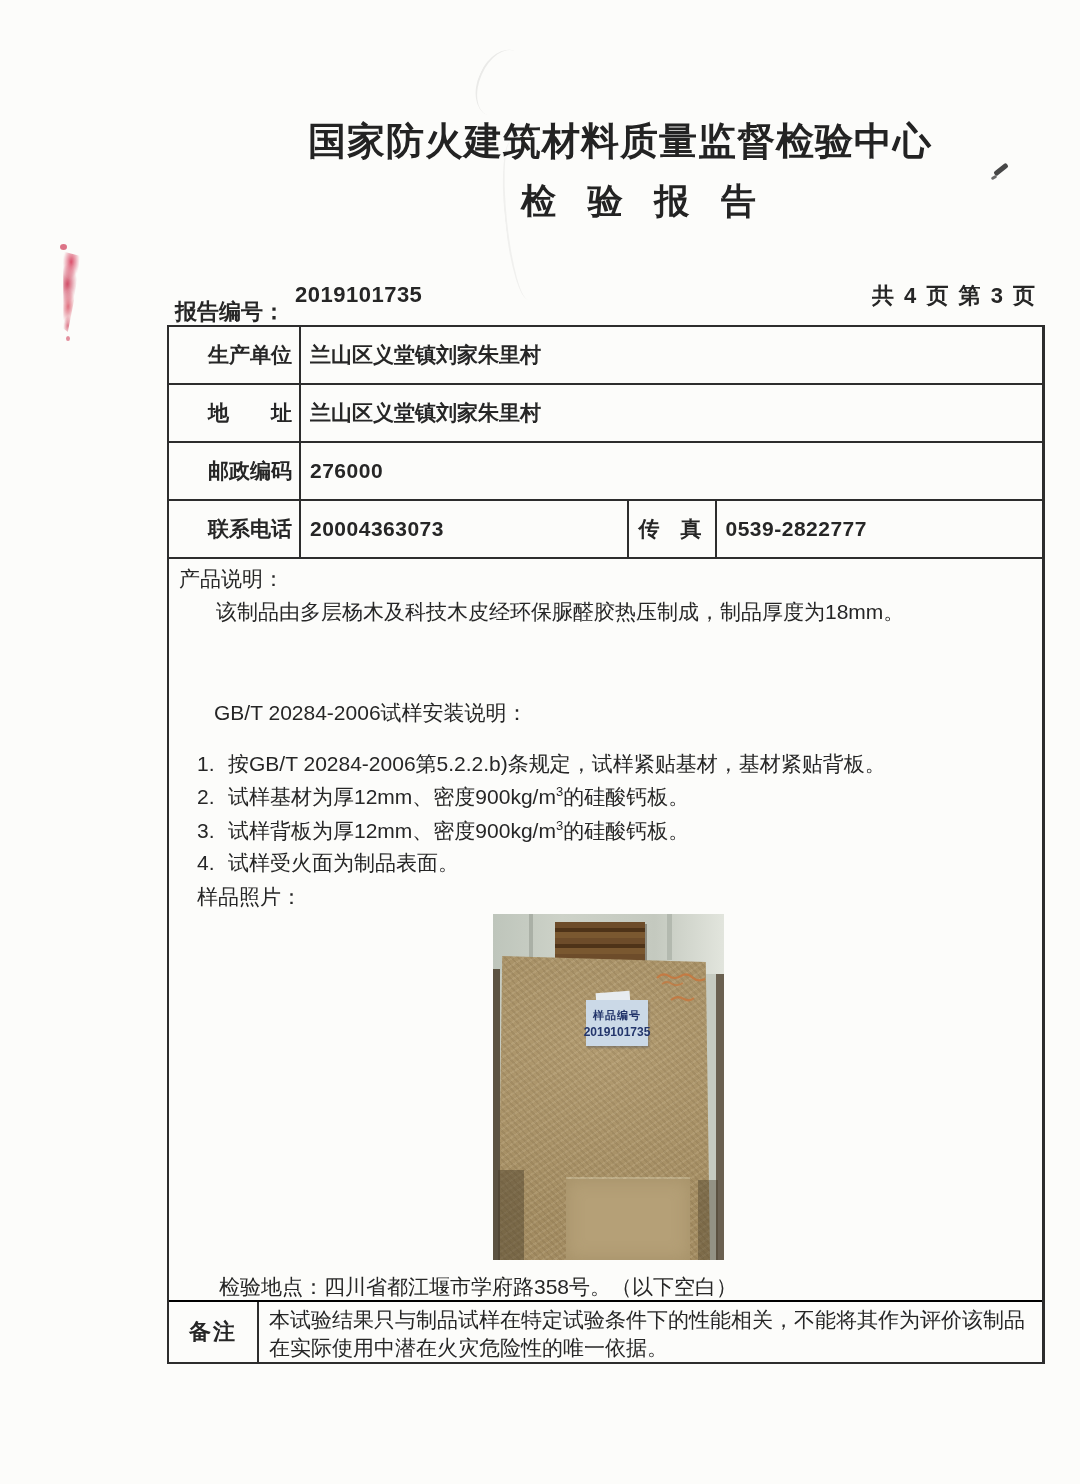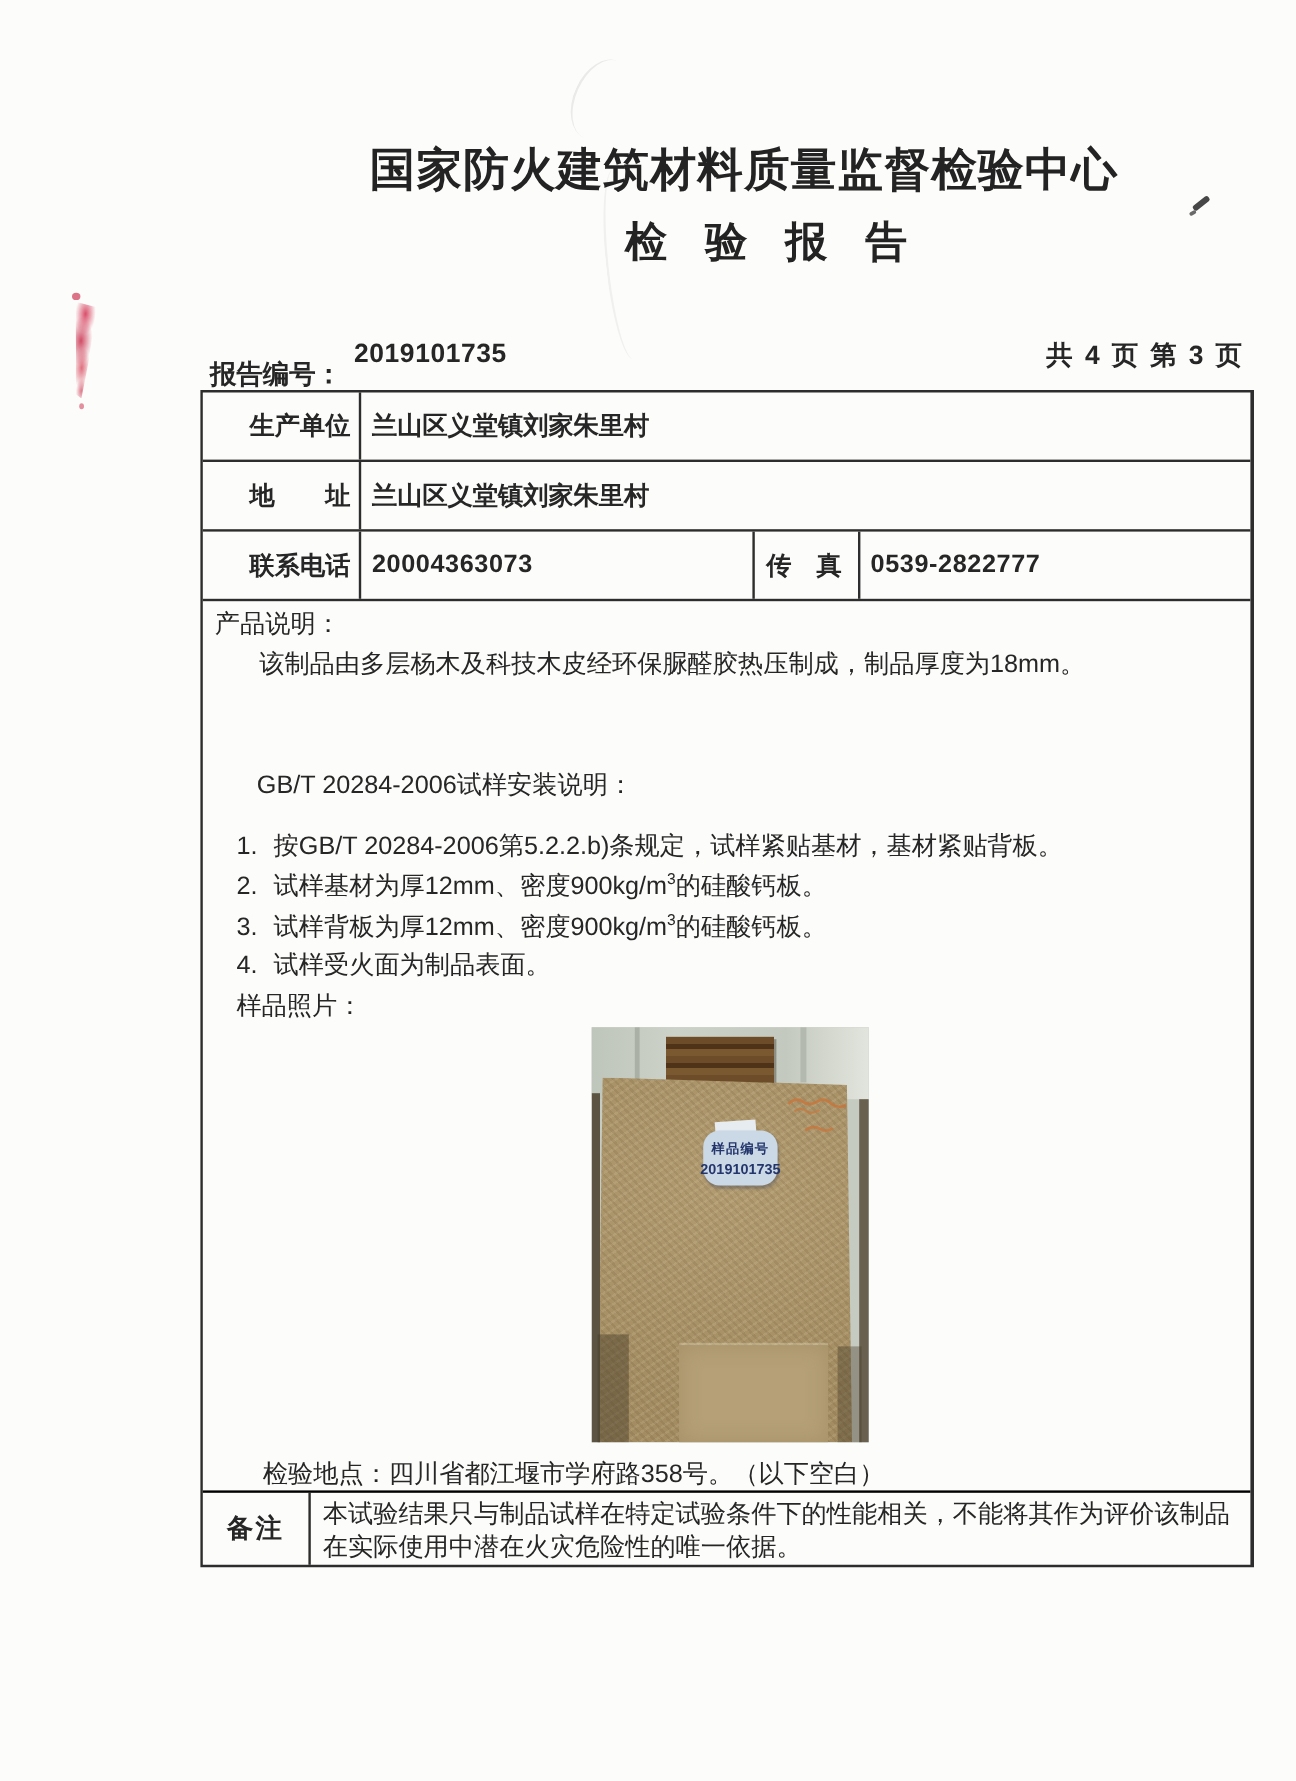--- a/index.html
+++ b/index.html
@@ -77,21 +77,21 @@
   }
   .ph-edge-left { position:absolute; left:0; top:55px; width:7px; height:291px; background:#5c5342; }
   .ph-edge-right { position:absolute; right:0; top:60px; width:8px; height:286px; background:#6a6050; }
   .ph-dark-bl { position:absolute; left:5px; bottom:0; width:26px; height:90px; background:rgba(70,60,40,.45); }
   .ph-dark-br { position:absolute; right:6px; bottom:0; width:20px; height:80px; background:rgba(70,60,40,.40); }
   .ph-label-tab { position:absolute; left:103px; top:78px; width:34px; height:13px; background:#e7ecf0; transform:rotate(-4deg); }
   .ph-label {
     position:absolute; left:93px; top:86px; width:62px; height:46px;
     background:#cbd9e7; box-shadow:1px 2px 2px rgba(60,70,90,.35);
     display:flex; flex-direction:column; align-items:center; justify-content:center;
-    color:#23356b; text-align:center;border-radius:14px;
+    color:#23356b; text-align:center;
   }
   .ph-label-l1 { font-size:11px; font-weight:600; letter-spacing:1px; }
   .ph-label-l2 { font-size:12px; font-weight:700; margin-top:2px; }
   .ph-handwriting { position:absolute; left:160px; top:56px; }
   
   .remark-row { display:flex; height:60px; align-items:stretch; }
   .remark-label { width:90px; border-right:2px solid #2d2d2d; display:flex; align-items:center; justify-content:center; font-size:22px; font-weight:600; letter-spacing:2px; flex-shrink:0; }
   .remark-text { flex:1; padding:3px 10px 0 10px; font-size:21px; font-weight:500; line-height:28px; display:flex; align-items:center; }
   
   .stamp-red {
@@ -147,20 +147,24 @@
     <div class="itr">
       <div class="cell label-cell">生产单位</div>
       <div class="cell value-cell">兰山区义堂镇刘家朱里村</div>
     </div>
 
     <div class="itr">
       <div class="cell label-cell">地　　址</div>
       <div class="cell value-cell">兰山区义堂镇刘家朱里村</div>
     </div>
 
+    <div class="itr">
+      <div class="cell label-cell">邮政编码</div>
+      <div class="cell value-cell num">276000</div>
+    </div>
 
     <div class="itr">
       <div class="cell label-cell">联系电话</div>
       <div class="cell value-cell num" style="max-width:381px;">20004363073</div>
       <div class="cell fax-label-cell">传　真</div>
       <div class="cell value-cell num">0539-2822777</div>
     </div>
 
     <div class="desc-cell">
       <div class="desc-line" style="left:10px; top:6px;">产品说明：</div>

